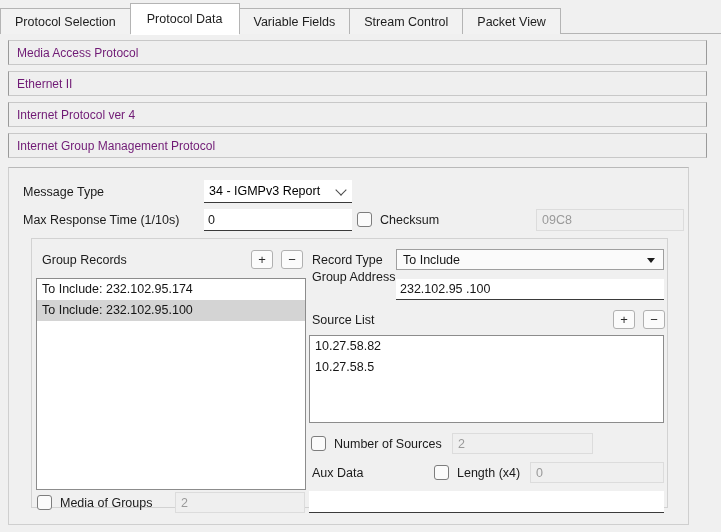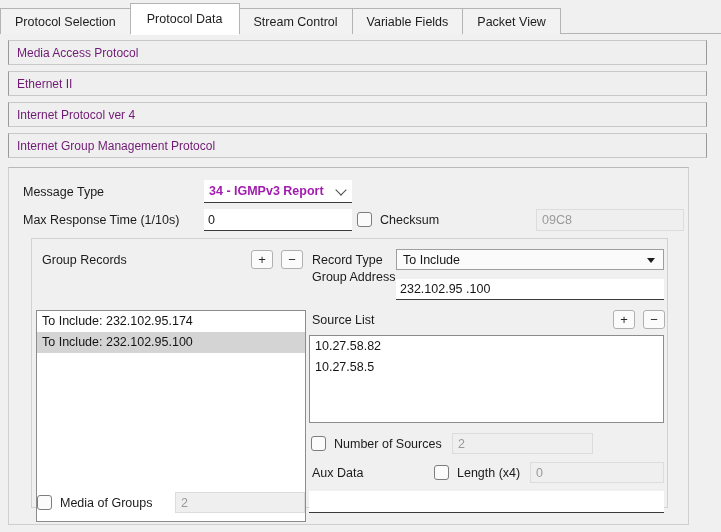--- a/index.html
+++ b/index.html
@@ -83,22 +83,21 @@
   
   .combo-underline {
     position: absolute;
     background: #ffffff;
     border: none;
     border-bottom: 1px solid #3a3a3a;
     box-sizing: border-box;
     display: flex; align-items: center;
     padding-left: 5px;
     font-size: 12.5px;
-    color: #a21caf;
-    font-weight: bold;
+    color: #000000;
   }
   .combo-underline .chev {
     position: absolute; right: 7px; top: 50%;
     width: 7px; height: 7px;
     margin-top: -5px;
     border-right: 1.4px solid #4a4a4a;
     border-bottom: 1.4px solid #4a4a4a;
     transform: rotate(45deg);
   }
 
@@ -213,22 +212,22 @@
 </style>
 </head>
 <body>
 
 <div id="root">
 
   <div class="tabbar">
     <div class="tabstrip">
       <div class="tab"><span>Protocol Selection</span></div>
       <div class="tab active"><span>Protocol Data</span></div>
+      <div class="tab"><span>Variable Fields</span></div>
       <div class="tab"><span>Stream Control</span></div>
-      <div class="tab"><span>Variable Fields</span></div>
       <div class="tab"><span>Packet View</span></div>
       <div class="tabfill"></div>
     </div>
   </div>
 
   <div class="proto-list">
     <div class="proto-row"><span>Media Access Protocol</span></div>
     <div class="proto-row"><span>Ethernet II</span></div>
     <div class="proto-row"><span>Internet Protocol ver 4</span></div>
     <div class="proto-row"><span>Internet Group Management Protocol</span></div>
@@ -255,21 +254,21 @@
     <div class="inner-group"></div>
 
     <div class="lbl" style="position:absolute;left:33px;top:85px;">Group Records</div>
     <div class="pmbtn" style="left:242px;top:82px;">
         <span>+</span>
       </div>
     <div class="pmbtn" style="left:272px;top:82px;">
         <span>−</span>
       </div>
 
-    <div class="listbox" style="left:27px;top:110px;width:270px;height:212px;margin-top:32px;">
+    <div class="listbox" style="left:27px;top:110px;width:270px;height:212px;">
       <div class="listitem">To Include: 232.102.95.174</div>
       <div class="listitem selected">To Include: 232.102.95.100</div>
     </div>
 
     <div class="lbl" style="position:absolute;left:303px;top:85px;">Record Type</div>
     <div class="combo-box" style="left:387px;top:81px;width:268px;height:21px;">
       <span>To Include</span>
       <span class="tri"></span>
     </div>
 

